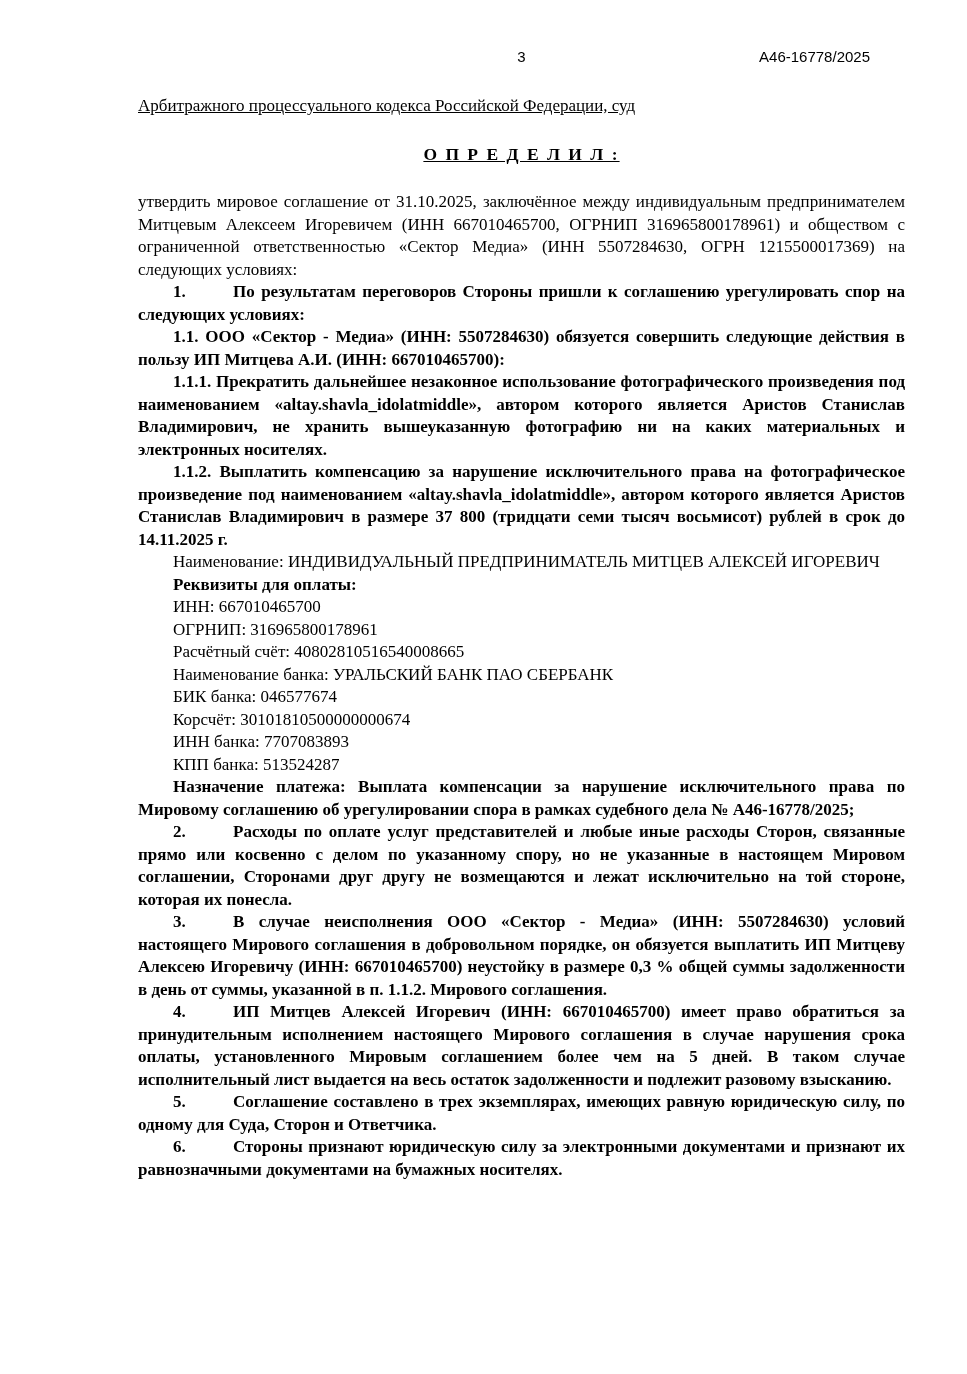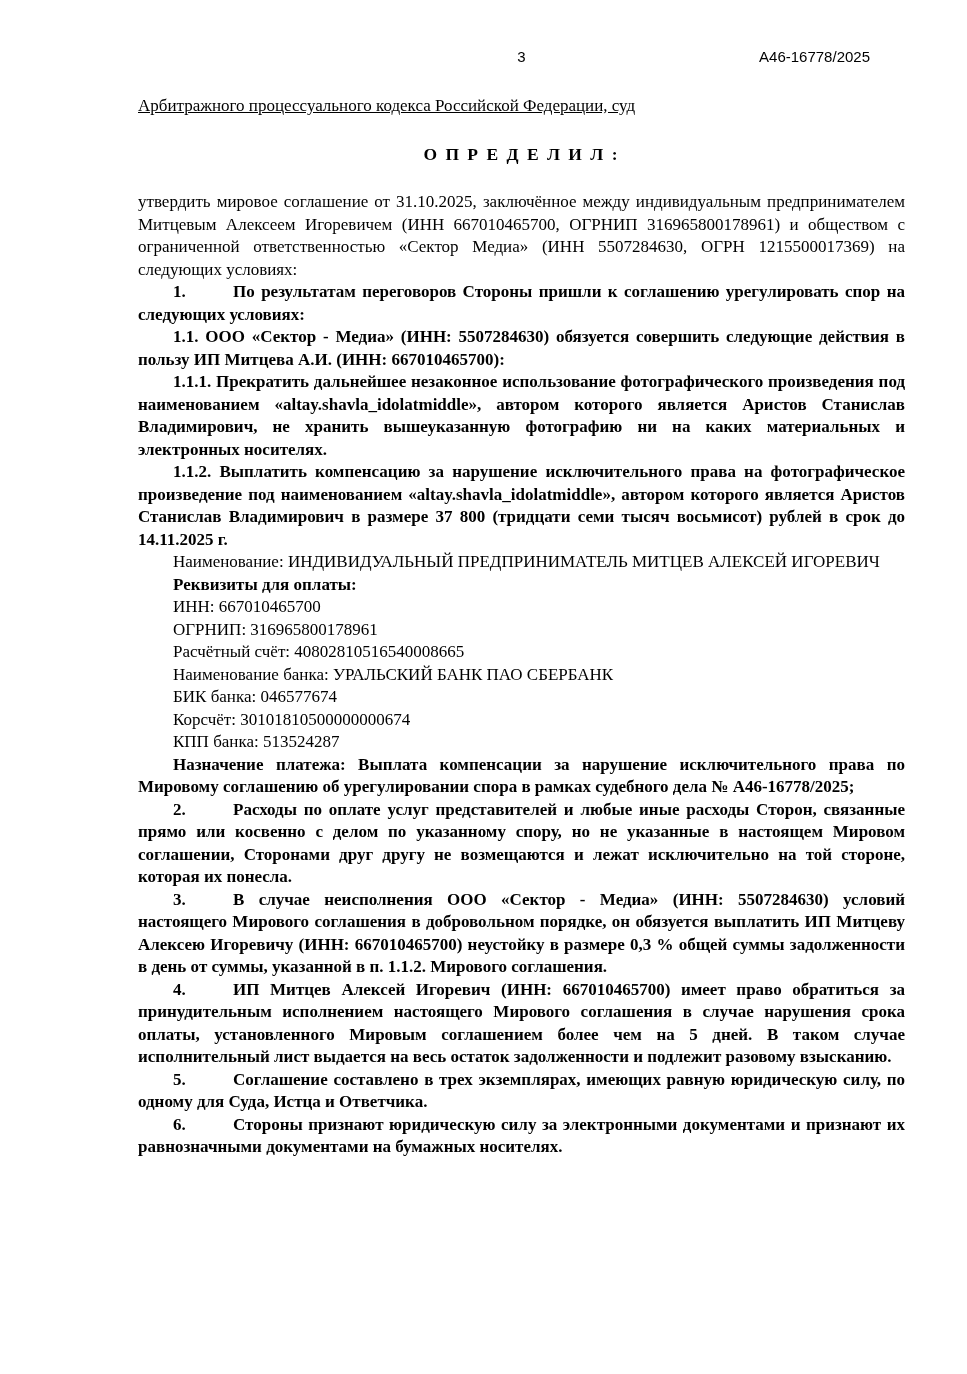--- a/index.html
+++ b/index.html
@@ -29,20 +29,21 @@
     line-height: 22.5px;
     text-decoration: underline;
   }
   .ruling {
     margin: 25px 0 0 0;
     font-size: 17.5px;
     line-height: 22.5px;
     font-weight: bold;
     text-align: center;
     letter-spacing: 2px;
+    text-decoration: underline;
   }
   .bodytext {
     margin-top: 26px;
     font-size: 17px;
     line-height: 22.5px;
   }
   .bodytext p {
     margin: 0;
     text-align: justify;
   }
@@ -87,29 +88,30 @@
 
     <p class="req">Наименование: ИНДИВИДУАЛЬНЫЙ ПРЕДПРИНИМАТЕЛЬ МИТЦЕВ АЛЕКСЕЙ ИГОРЕВИЧ</p>
 
     <p class="req req-title">Реквизиты для оплаты:</p>
     <p class="req">ИНН: 667010465700</p>
     <p class="req">ОГРНИП: 316965800178961</p>
     <p class="req">Расчётный счёт: 40802810516540008665</p>
     <p class="req">Наименование банка: УРАЛЬСКИЙ БАНК ПАО СБЕРБАНК</p>
     <p class="req">БИК банка: 046577674</p>
     <p class="req">Корсчёт: 30101810500000000674</p>
+    <p class="req">ИНН банка: 7707083893</p>
     <p class="req">КПП банка: 513524287</p>
 
     <p class="ind">Назначение платежа: Выплата компенсации за нарушение исключительного права по Мировому соглашению об урегулировании спора в рамках судебного дела № А46-16778/2025;</p>
 
     <p class="ind"><span class="num">2.</span><span>Расходы по оплате услуг представителей и любые иные расходы Сторон, связанные прямо или косвенно с делом по указанному спору, но не указанные в настоящем Мировом соглашении, Сторонами друг другу не возмещаются и лежат исключительно на той стороне, которая их понесла.</span></p>
 
     <p class="ind"><span class="num">3.</span><span>В случае неисполнения ООО «Сектор - Медиа» (ИНН: 5507284630) условий настоящего Мирового соглашения в добровольном порядке, он обязуется выплатить ИП Митцеву Алексею Игоревичу (ИНН: 667010465700) неустойку в размере 0,3 % общей суммы задолженности в день от суммы, указанной в п. 1.1.2. Мирового соглашения.</span></p>
 
     <p class="ind"><span class="num">4.</span><span>ИП Митцев Алексей Игоревич (ИНН: 667010465700) имеет право обратиться за принудительным исполнением настоящего Мирового соглашения в случае нарушения срока оплаты, установленного Мировым соглашением более чем на 5 дней. В таком случае исполнительный лист выдается на весь остаток задолженности и подлежит разовому взысканию.</span></p>
 
-    <p class="ind"><span class="num">5.</span><span>Соглашение составлено в трех экземплярах, имеющих равную юридическую силу, по одному для Суда, Истца и Ответчика.</span></p>
+    <p class="ind"><span class="num">5.</span><span>Соглашение составлено в трех экземплярах, имеющих равную юридическую силу, по одному для Суда, Сторон и Ответчика.</span></p>
 
     <p class="ind"><span class="num">6.</span><span>Стороны признают юридическую силу за электронными документами и признают их равнозначными документами на бумажных носителях.</span></p>
 
 
   </div>
 </div>
 
 </body></html>

